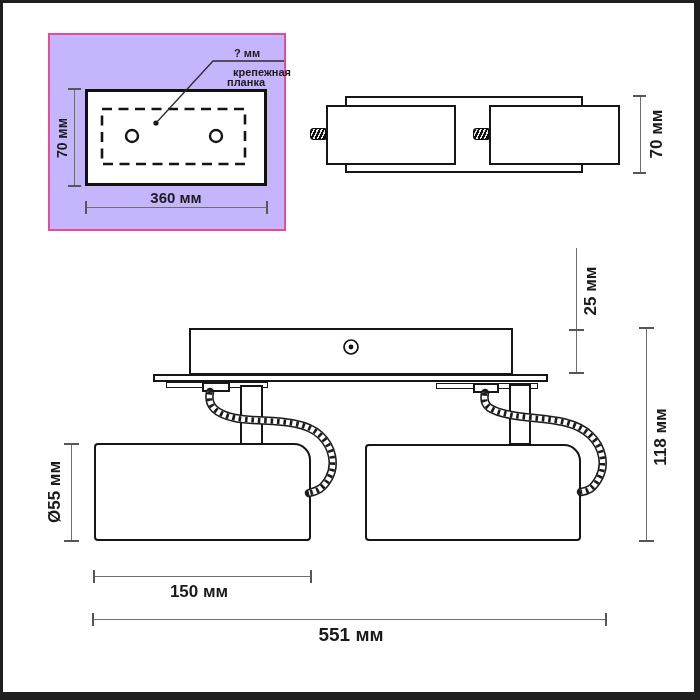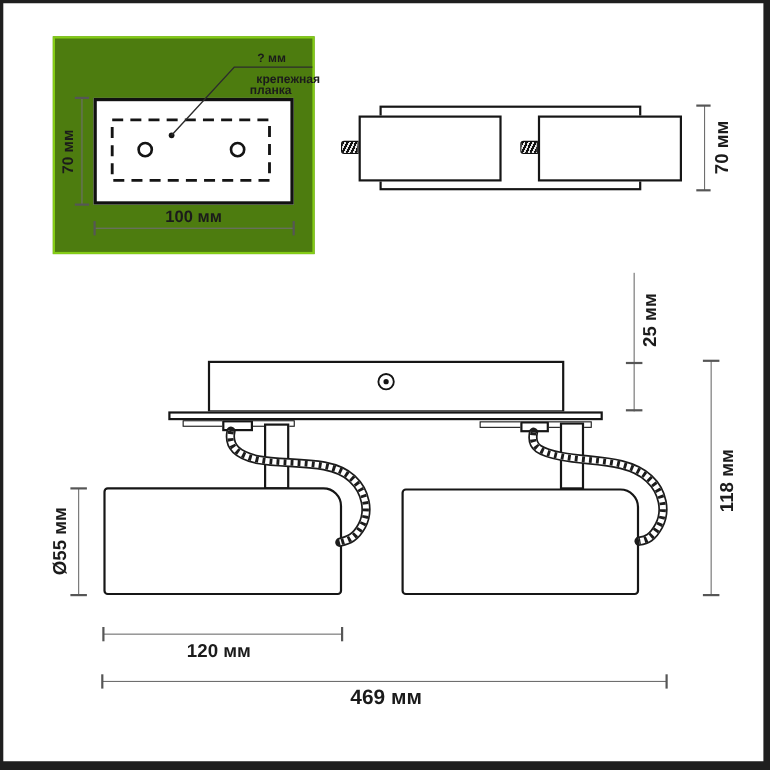--- a/index.html
+++ b/index.html
@@ -20,21 +20,21 @@
     position:absolute;font-weight:bold;color:#1b1b1b;white-space:nowrap;
     transform:translate(-50%,-50%);line-height:1.05;text-align:center;
   }
   .rot{transform:translate(-50%,-50%) rotate(-90deg);}
   .s11{font-size:11px;}
   .s14{font-size:14px;}
   .s15{font-size:15px;}
   .s17{font-size:17px;}
   .s19{font-size:19px;}
   
-  .detail-box{position:absolute;left:45px;top:30px;width:238px;height:198px;border:2px solid #84cc16;background:#4d7c0f;}
+  .detail-box{position:absolute;left:45px;top:30px;width:238px;height:198px;border:2px solid #ec4899;background:#c4b5fd;}
   .plate{position:absolute;left:35px;top:54px;width:182px;height:97px;border:3px solid #111;background:#fff;}
   
   .knob{
     position:absolute;width:16px;height:12px;border:1px solid #0f0f0f;border-radius:3px 0 0 3px;
     background:repeating-linear-gradient(115deg,#101010 0 2px,#e9e9e9 2px 3.6px);
   }
   .stem{position:absolute;border:2px solid #161616;background:#fff;}
   .shade{position:absolute;border:2px solid #161616;background:#fff;border-radius:4px 17px 4px 4px;}
   svg.overlay{position:absolute;left:0;top:0;pointer-events:none;}
 </style>
@@ -51,21 +51,21 @@
     <div class="lbl s11" style="left:196px;top:48px">планка</div>
 
     <div class="dlv" style="left:24px;top:54px;height:97px"></div>
     <div class="tkh" style="left:18px;top:53px"></div>
     <div class="tkh" style="left:18px;top:150px"></div>
     <div class="lbl s14 rot" style="left:12px;top:103px">70 мм</div>
 
     <div class="dlh" style="left:36px;top:172px;width:181px"></div>
     <div class="tkv" style="left:35px;top:166px"></div>
     <div class="tkv" style="left:216px;top:166px"></div>
-    <div class="lbl s15" style="left:126px;top:163px">100 мм</div>
+    <div class="lbl s15" style="left:126px;top:163px">360 мм</div>
   </div>
 
   <div class="abs outl" style="left:342px;top:93px;width:238px;height:77px"></div>
   <div class="abs outl" style="left:323px;top:102px;width:130px;height:60px"></div>
   <div class="abs outl" style="left:486px;top:102px;width:131px;height:60px"></div>
   <div class="knob" style="left:307px;top:125px"></div>
   <div class="knob" style="left:470px;top:125px"></div>
 
   <div class="dlv" style="left:637px;top:93px;height:77px"></div>
   <div class="tkh" style="left:630px;top:92px"></div>
@@ -97,26 +97,26 @@
   <div class="lbl s17 rot" style="left:588px;top:288px">25 мм</div>
 
   <div class="dlv" style="left:643px;top:325px;height:213px"></div>
   <div class="tkh" style="left:636px;top:324px;width:15px"></div>
   <div class="tkh" style="left:636px;top:537px;width:15px"></div>
   <div class="lbl s17 rot" style="left:658px;top:434px">118 мм</div>
 
   <div class="dlh" style="left:91px;top:573px;width:217px"></div>
   <div class="tkv" style="left:90px;top:567px"></div>
   <div class="tkv" style="left:307px;top:567px"></div>
-  <div class="lbl s17" style="left:196px;top:589px">120 мм</div>
+  <div class="lbl s17" style="left:196px;top:589px">150 мм</div>
 
   <div class="dlh" style="left:90px;top:616px;width:513px"></div>
   <div class="tkv" style="left:89px;top:610px"></div>
   <div class="tkv" style="left:602px;top:610px"></div>
-  <div class="lbl s19" style="left:348px;top:632px">469 мм</div>
+  <div class="lbl s19" style="left:348px;top:632px">551 мм</div>
 
   <svg class="overlay" width="691" height="689" viewBox="0 0 691 689">
 
     <rect x="99" y="106" width="143" height="55" fill="none" stroke="#141414" stroke-width="2.6" stroke-dasharray="10 6.5"></rect>
     <circle cx="129" cy="133" r="6" fill="#fff" stroke="#141414" stroke-width="2.4"></circle>
     <circle cx="213" cy="133" r="6" fill="#fff" stroke="#141414" stroke-width="2.4"></circle>
 
     <circle cx="153" cy="120" r="2.6" fill="#141414"></circle>
     <polyline points="153,120 210,58 281,58" fill="none" stroke="#2c2c2c" stroke-width="1.3"></polyline>
 

